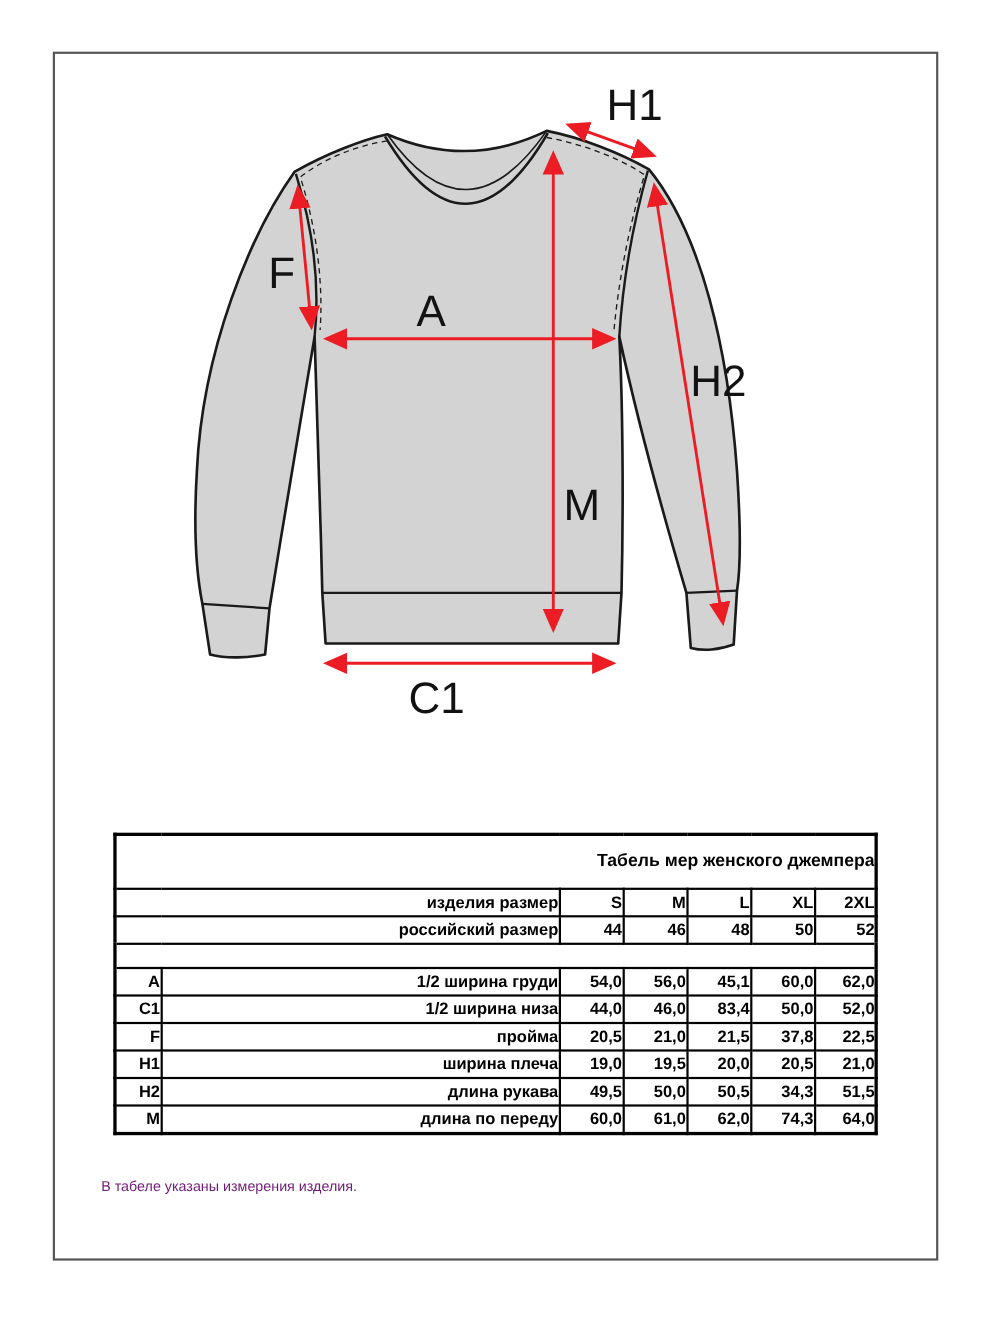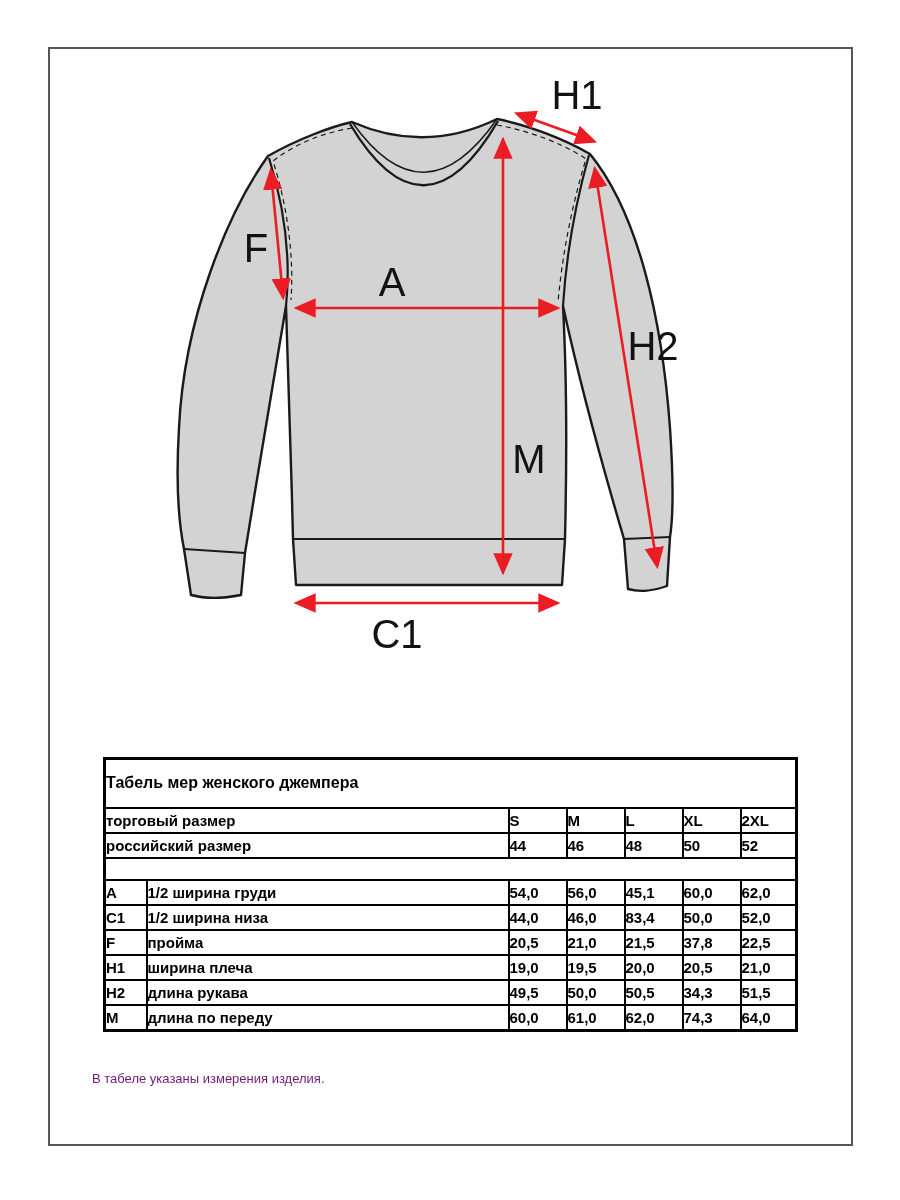--- a/index.html
+++ b/index.html
@@ -17,21 +17,21 @@
     font-family:"Liberation Sans", sans-serif;
     fill:#121212;
   }
   .table-wrap{position:absolute;left:103px;top:757px;width:692px;}
   table.size-table{
     border-collapse:collapse;table-layout:fixed;width:692px;
     font-weight:bold;color:#000;
   }
   table.size-table{border:3px solid #000;}
   table.size-table td{
-    border:2px solid #000;text-align:left;vertical-align:middle;
+    border:2px solid #000;text-align:right;vertical-align:middle;
     padding:0;font-size:15px;line-height:1.05;overflow:hidden;white-space:nowrap;
   }
   tr.title-row td{height:47px;font-size:16px;}
   tr.hdr-row td{height:23px;}
   tr.spacer-row td{height:20px;border-left:3px solid #000;border-right:3px solid #000;}
   tr.data-row td{height:23px;}
   .notes{
     position:absolute;left:92px;top:1069px;width:720px;
     font-size:13px;line-height:1.6;color:#701a75;
   }
@@ -108,21 +108,21 @@
         <col style="width:58px">
         <col style="width:58px">
         <col style="width:58px">
         <col style="width:56px">
     </colgroup>
     <tbody>
       <tr class="title-row">
         <td colspan="7">Табель мер женского джемпера</td>
       </tr>
       <tr class="hdr-row">
-        <td colspan="2">торговый размер</td>
+        <td colspan="2">изделия размер</td>
         <td>S</td>
         <td>M</td>
         <td>L</td>
         <td>XL</td>
         <td>2XL</td>
       </tr>
       <tr class="hdr-row">
         <td colspan="2">российский размер</td>
         <td>44</td>
         <td>46</td>

